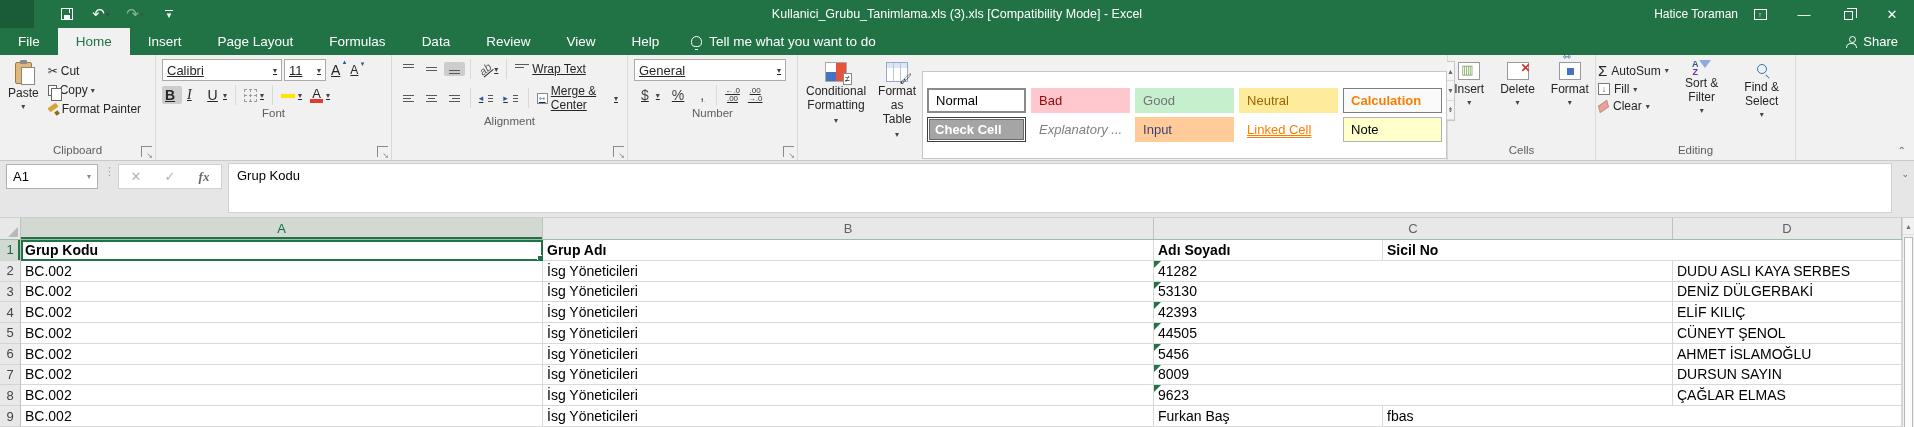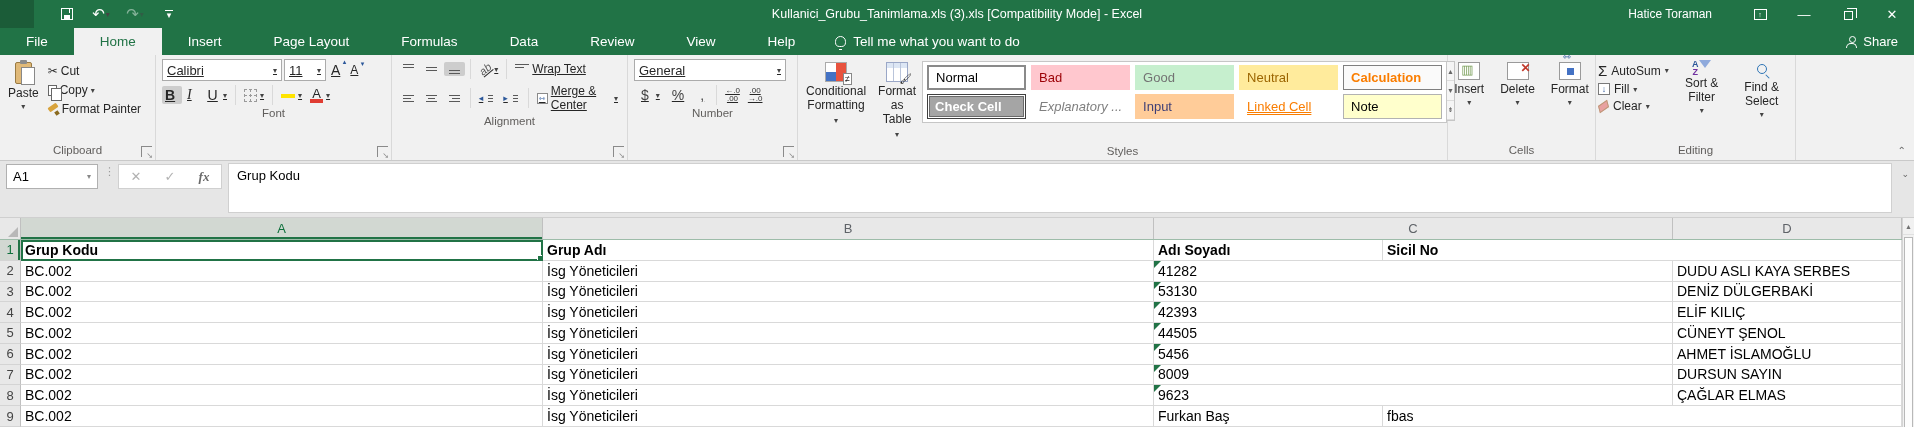--- a/index.html
+++ b/index.html
@@ -14,29 +14,29 @@
   .qat-btn { width:30px; height:24px; display:flex; align-items:center; justify-content:center; color:#fff; font-size:15px; }
   .qat-btn .dd { font-size:8px; margin-left:1px; }
   .disabled { opacity:.45; }
   .save-glyph { width:12px; height:12px; border:1.6px solid #fff; position:relative; }
   .save-glyph:before { content:""; position:absolute; top:0; left:2px; width:5px; height:4px; background:#217346; border-right:1.6px solid #fff; }
   .save-glyph:after { content:""; position:absolute; bottom:0; left:2px; width:6px; height:4px; background:#fff; }
   .qat-more { display:flex; flex-direction:column; align-items:center; line-height:5px; font-size:9px; }
   .qat-more .bar { width:8px; border-top:1.5px solid #fff; margin-bottom:2px; }
   .tb-title { position:absolute; left:0; right:0; text-align:center; font-size:12.5px; color:#fff; pointer-events:none; }
   .tb-right { margin-left:auto; display:flex; align-items:center; height:28px; }
-  .tb-user { font-size:12px; margin-right:26px; }
+  .tb-user { font-size:12px; }
   .tb-ctl { width:44px; height:28px; display:flex; align-items:center; justify-content:center; font-size:13px; color:#fff; }
   .ribbonopt-glyph { width:13px; height:11px; border:1px solid #fff; display:flex; align-items:center; justify-content:center; font-size:7px; line-height:1; }
   .restore-glyph { width:9px; height:9px; border:1px solid #fff; position:relative; margin-top:2px; }
   .restore-glyph:before { content:""; position:absolute; left:2px; top:-4px; width:9px; height:9px; border:1px solid #fff; border-left:none; border-bottom:none; }
 
   
   .tabrow { height:27px; background:#217346; display:flex; align-items:stretch; color:#fff; font-size:13.5px; }
-  .tab { padding:0 26px; display:flex; align-items:center;text-align:center; }
+  .tab { padding:0 18px; display:flex; align-items:center;text-align:center; }
   .tab.active { background:#f1f1f1; color:#217346; }
   .tellme { display:flex; align-items:center; gap:7px; padding:0 14px; }
   .bulb { width:11px; height:11px; border:1.4px solid #fff; border-radius:50% 50% 42% 42%; position:relative; }
   .bulb:after { content:""; position:absolute; left:2.5px; bottom:-3.5px; width:3.5px; border-top:1.6px solid #fff; }
   .tab-share { margin-left:auto; display:flex; align-items:center; gap:6px; padding:0 16px; font-size:13px; }
   .person { width:11px; height:11px; position:relative; }
   .person:before { content:""; position:absolute; top:0; left:3px; width:5px; height:5px; border:1.3px solid #fff; border-radius:50%; }
   .person:after { content:""; position:absolute; bottom:-1px; left:0; width:9px; height:4px; border:1.3px solid #fff; border-bottom:none; border-radius:5px 5px 0 0; }
 
   
@@ -103,21 +103,21 @@
 
   
   .cf-btn { width:76px; text-align:center; font-size:12px; line-height:14px; }
   .cf-glyph { width:22px; height:20px; background:#fff; border:1px solid #aaa; position:relative; display:grid; grid-template-columns:1fr 1fr; }
   .cf-glyph b { display:block; } .cf-c1 { background:#e8533e; } .cf-c2 { background:#4472c4; }
   .cf-neq { position:absolute; right:-6px; bottom:-4px; background:#fff; border:1px solid #888; font-size:9px; line-height:10px; padding:0 1px; font-style:italic; }
   .fat-glyph { width:22px; height:20px; border:1px solid #9aa7c7; background:linear-gradient(#dce6f4,#dce6f4 30%, #fff 30%); position:relative; }
   .fat-glyph:before { content:""; position:absolute; inset:0; background:
      linear-gradient(90deg, transparent 32%, #b9c4da 32%, #b9c4da 36%, transparent 36%, transparent 65%, #b9c4da 65%, #b9c4da 69%, transparent 69%);}
   .fat-glyph:after { content:"🖌"; position:absolute; right:-5px; bottom:-5px; font-size:10px; }
-  .gallery { background:#fff; border:1px solid #c6c6c6; display:grid; grid-template-columns:repeat(5, 99px); grid-auto-rows:25px; gap:4px 5px; padding:3px 4px; align-self:flex-start; margin-top:3px;text-align:center; }
+  .gallery { background:#fff; border:1px solid #c6c6c6; display:grid; grid-template-columns:repeat(5, 99px); grid-auto-rows:25px; gap:4px 5px; padding:16px 4px; align-self:flex-start; margin-top:13px;text-align:center; }
   .gal-item { display:flex; align-items:center; padding:0 7px; font-size:13px; border:1px solid transparent; white-space:nowrap; overflow:hidden; }
   .gal-scroll { width:14px; align-self:flex-start; margin-top:3px; height:60px; border:1px solid #c6c6c6; border-left:none; background:#f5f5f5; display:flex; flex-direction:column; }
   .gal-scroll div { flex:1; display:flex; align-items:center; justify-content:center; font-size:7px; color:#666; border-bottom:1px solid #dcdcdc; }
 
   
   .cells-glyph { width:22px; height:18px; border:1px solid #9a9a9a; background:#fff; position:relative; }
   .cells-glyph.ins:before { content:"▥"; color:#7ba05b; font-size:13px; position:absolute; left:2px; top:-1px; }
   .cells-glyph.del:before { content:"✕"; color:#c0392b; font-weight:bold; font-size:12px; position:absolute; right:-3px; top:-2px; }
   .cells-glyph.fmt:before { content:""; position:absolute; left:7px; top:5px; width:7px; height:7px; background:#4472c4; }
   .cells-glyph.fmt:after { content:"⇿"; position:absolute; top:-12px; left:3px; font-size:10px; color:#2b579a; }

